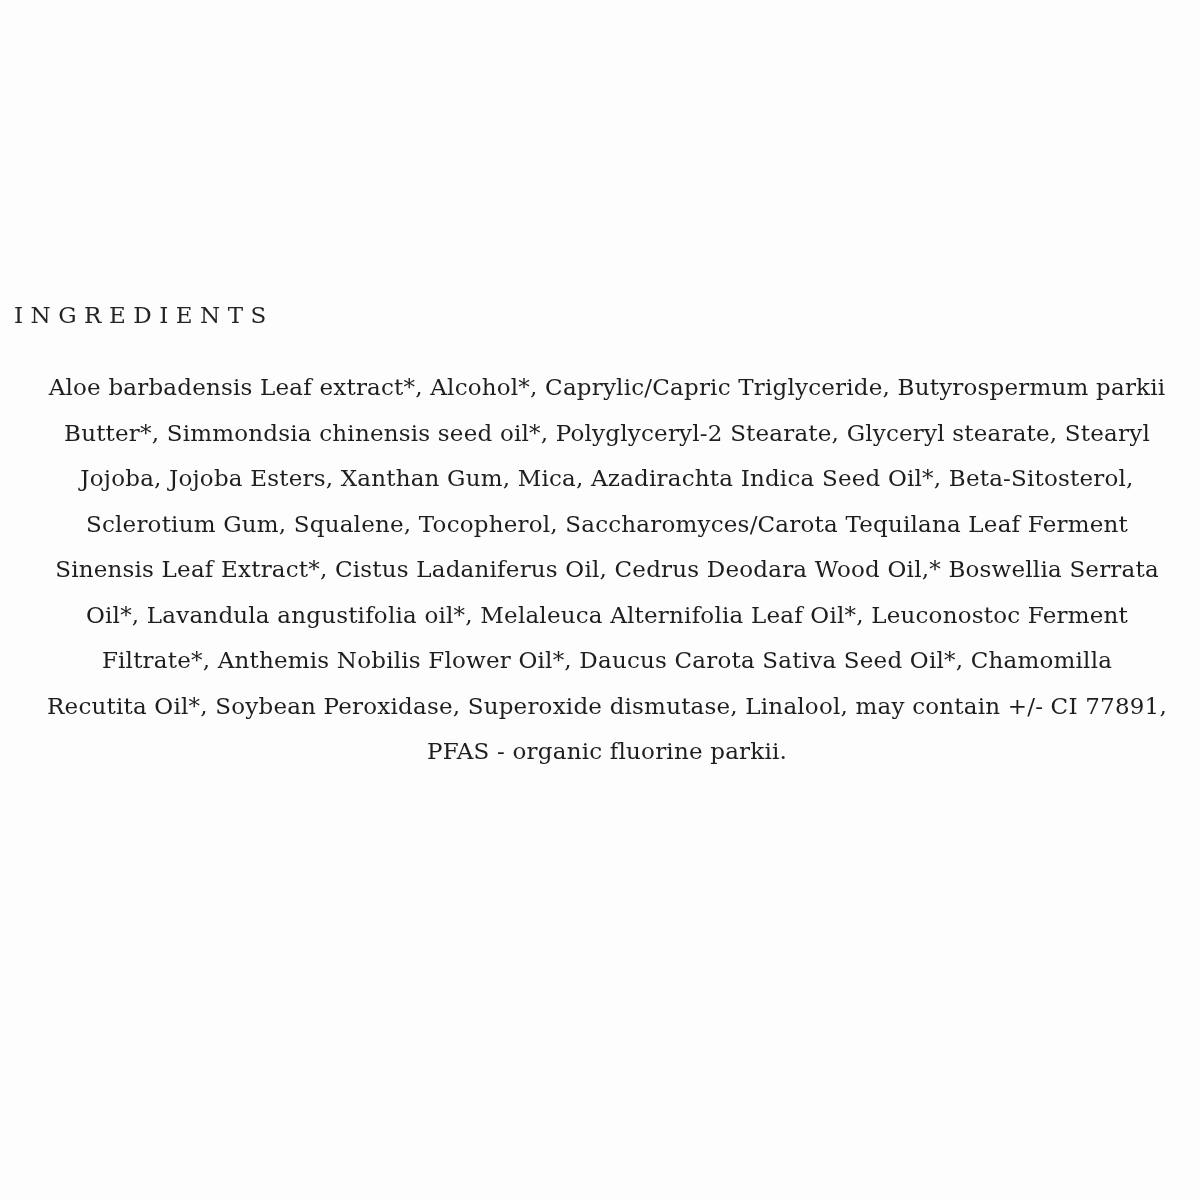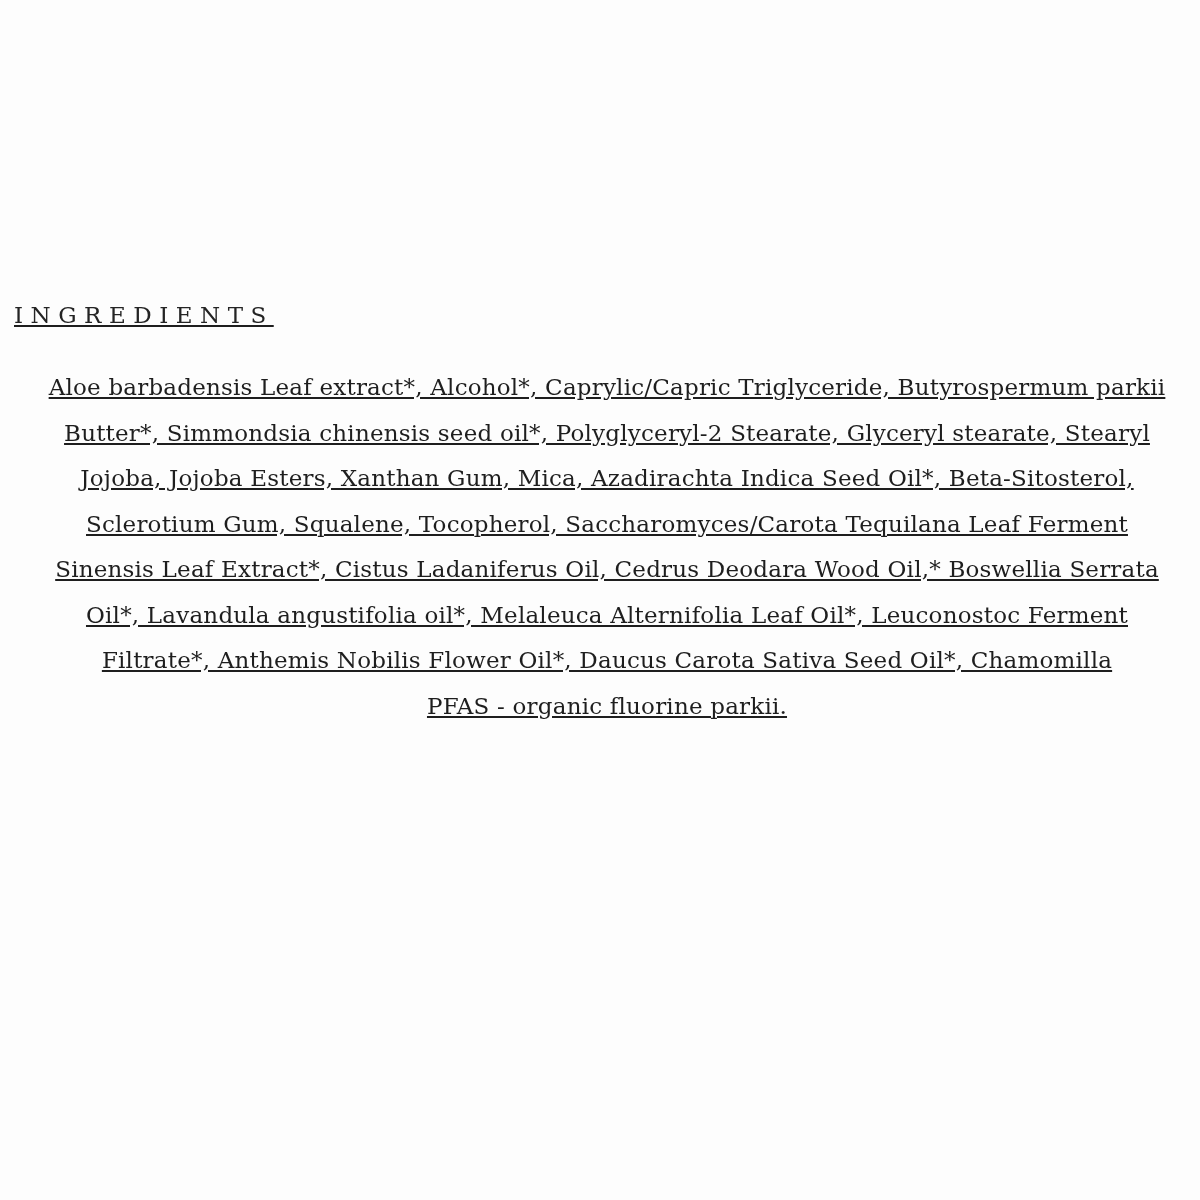--- a/index.html
+++ b/index.html
@@ -18,21 +18,20 @@
     height: 1200px;
     background: #fdfdfd;
   }
 
   .content {
     position: absolute;
     top: 301px;
     left: 22px;
     right: 8px;
     color: #1e1e1e;
-    text-decoration: underline;
   }
 
   .heading {
     font-family: "DejaVu Serif", "Liberation Serif", serif;
     font-size: 23px;
     font-weight: 400;
     letter-spacing: 7.5px;
     color: #242424;
     margin-left: -8px;
     margin-bottom: 36px;
@@ -60,17 +59,18 @@
     <h1 class="heading">INGREDIENTS</h1>
 
     <div class="ingredients-body">
       <div class="line">Aloe barbadensis Leaf extract*, Alcohol*, Caprylic/Capric Triglyceride, Butyrospermum parkii</div>
       <div class="line">Butter*, Simmondsia chinensis seed oil*, Polyglyceryl-2 Stearate, Glyceryl stearate, Stearyl</div>
       <div class="line">Jojoba, Jojoba Esters, Xanthan Gum, Mica, Azadirachta Indica Seed Oil*, Beta-Sitosterol,</div>
       <div class="line">Sclerotium Gum, Squalene, Tocopherol, Saccharomyces/Carota Tequilana Leaf Ferment</div>
       <div class="line">Sinensis Leaf Extract*, Cistus Ladaniferus Oil, Cedrus Deodara Wood Oil,* Boswellia Serrata</div>
       <div class="line">Oil*, Lavandula angustifolia oil*, Melaleuca Alternifolia Leaf Oil*, Leuconostoc Ferment</div>
       <div class="line">Filtrate*, Anthemis Nobilis Flower Oil*, Daucus Carota Sativa Seed Oil*, Chamomilla</div>
+      <div class="line">Recutita Oil*, Soybean Peroxidase, Superoxide dismutase, Linalool, may contain +/- CI 77891,</div>
       <div class="line">PFAS - organic fluorine parkii.</div>
     </div>
 
   </div>
 </div>
 
 </body></html>

